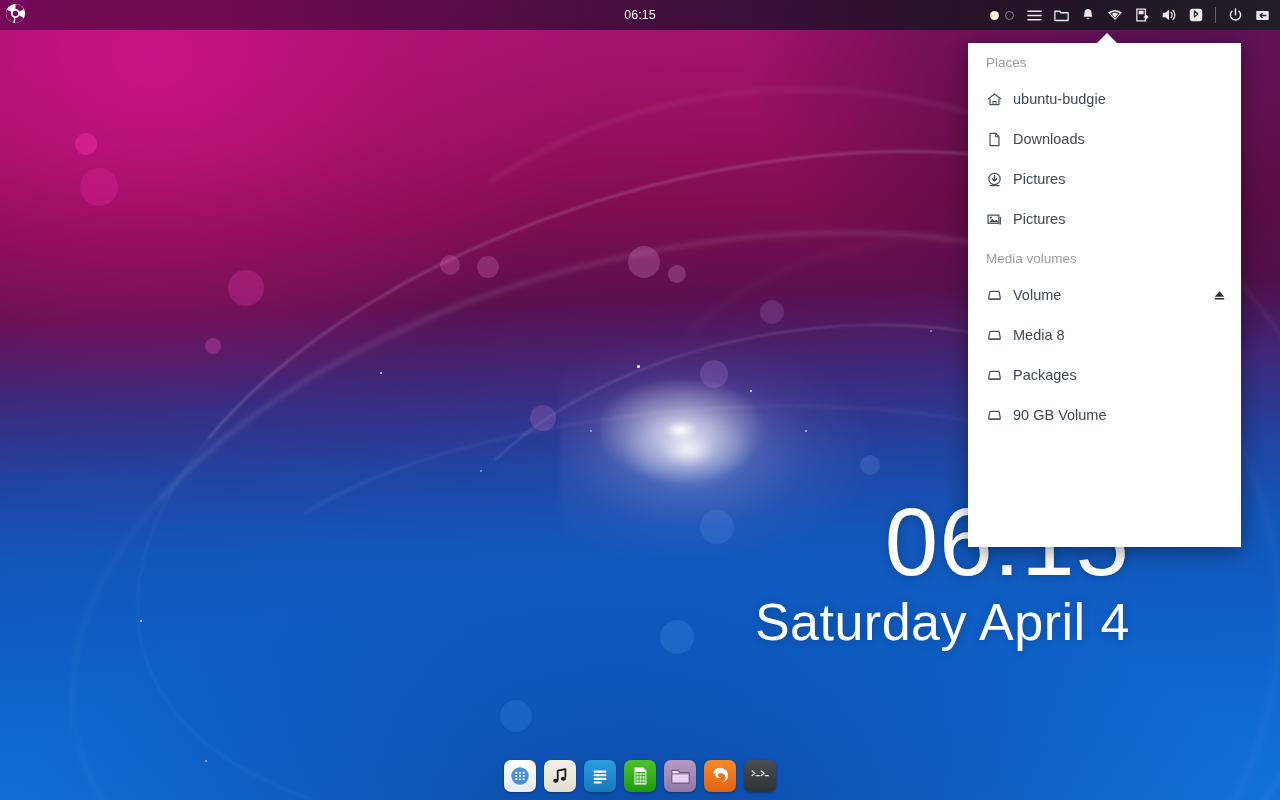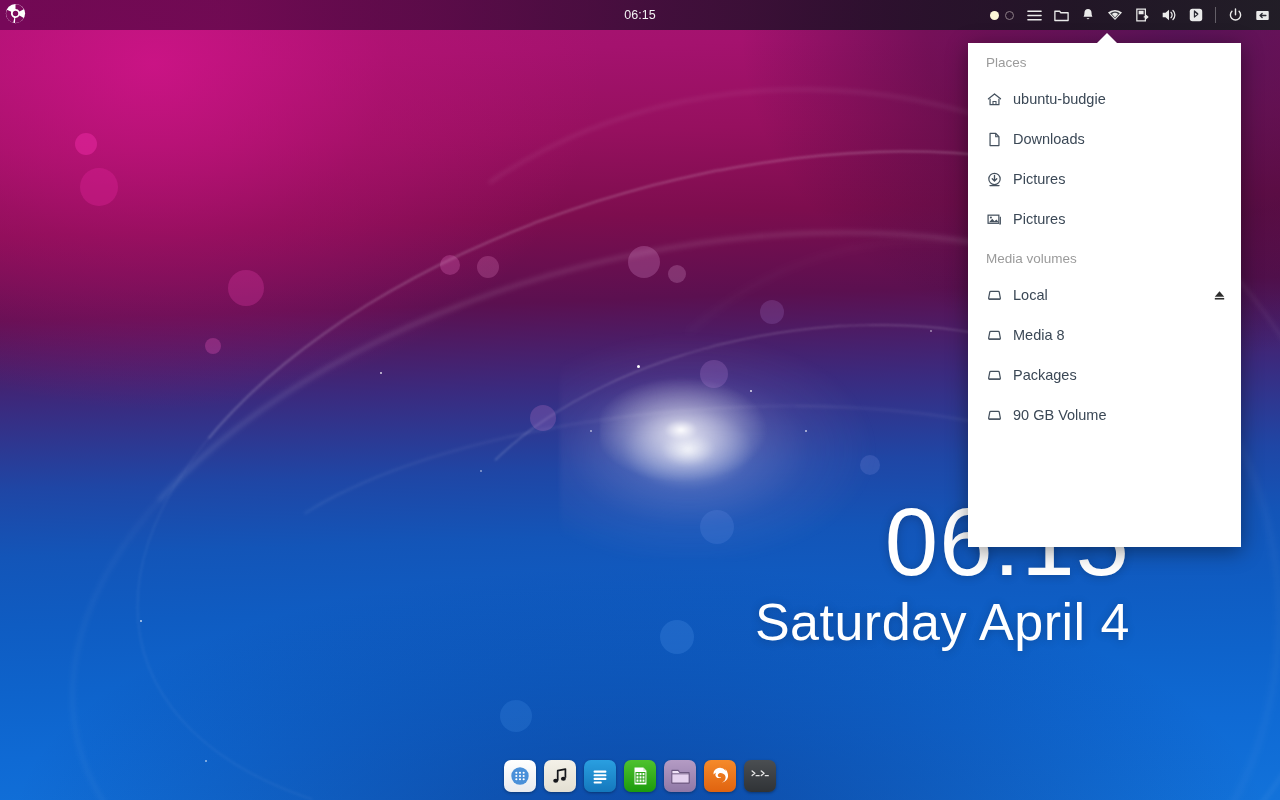--- a/index.html
+++ b/index.html
@@ -401,21 +401,21 @@
 
   <div class="mheader">Media volumes</div>
 
   <div class="mitem">
     <span class="micon">
       <svg width="17" height="17" viewBox="0 0 18 18">
         <path d="M5 4.6h8c.5 0 .9.3 1 .8l1.2 6.4c.1.6-.3 1.1-1 1.1H3.8c-.6 0-1.1-.5-1-1.1L4 5.4c.1-.5.5-.8 1-.8z" fill="none" stroke="#44505d" stroke-width="1.3" stroke-linejoin="round"></path>
         <line x1="3" y1="12.9" x2="15" y2="12.9" stroke="#44505d" stroke-width="1.3"></line>
       </svg>
     </span>
-    <span class="mlabel">Local</span>
+    <span class="mlabel">Volume</span>
     <span class="eject">
       <svg width="15" height="15" viewBox="0 0 16 16">
         <path d="M8 3.4 13 9.2H3z" fill="#2e2e2e"></path>
         <rect x="3" y="10.6" width="10" height="1.7" fill="#2e2e2e"></rect>
       </svg>
     </span>
   </div>
 
   <div class="mitem">
     <span class="micon">

